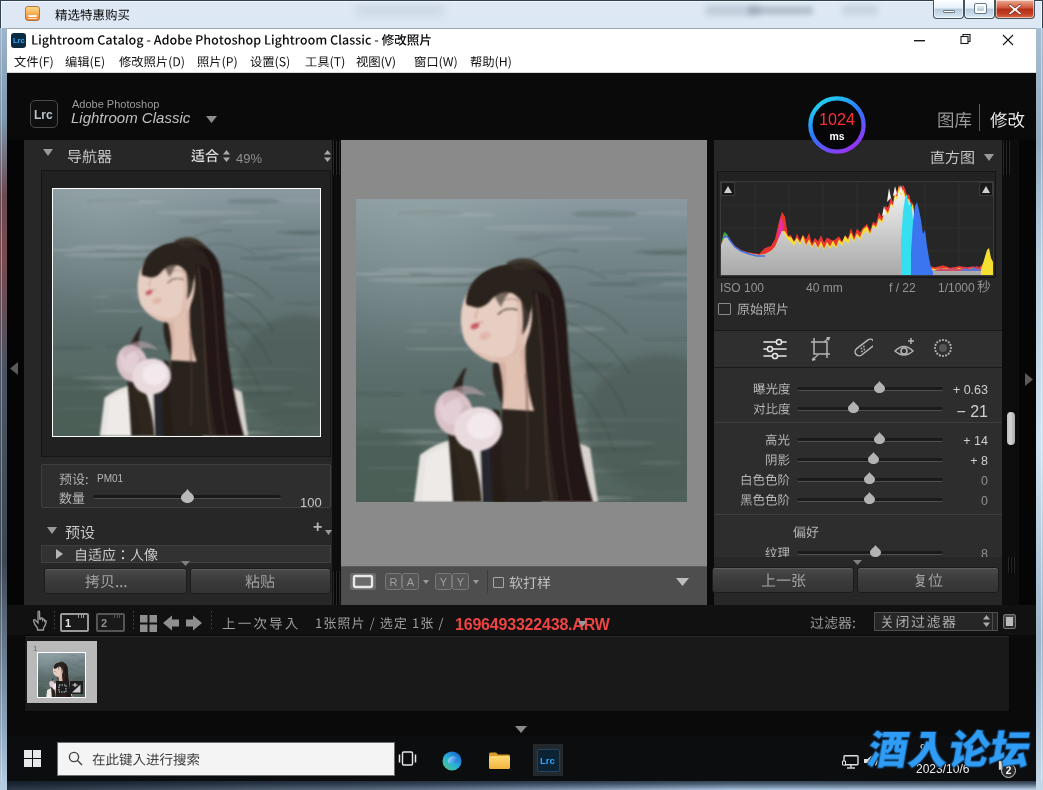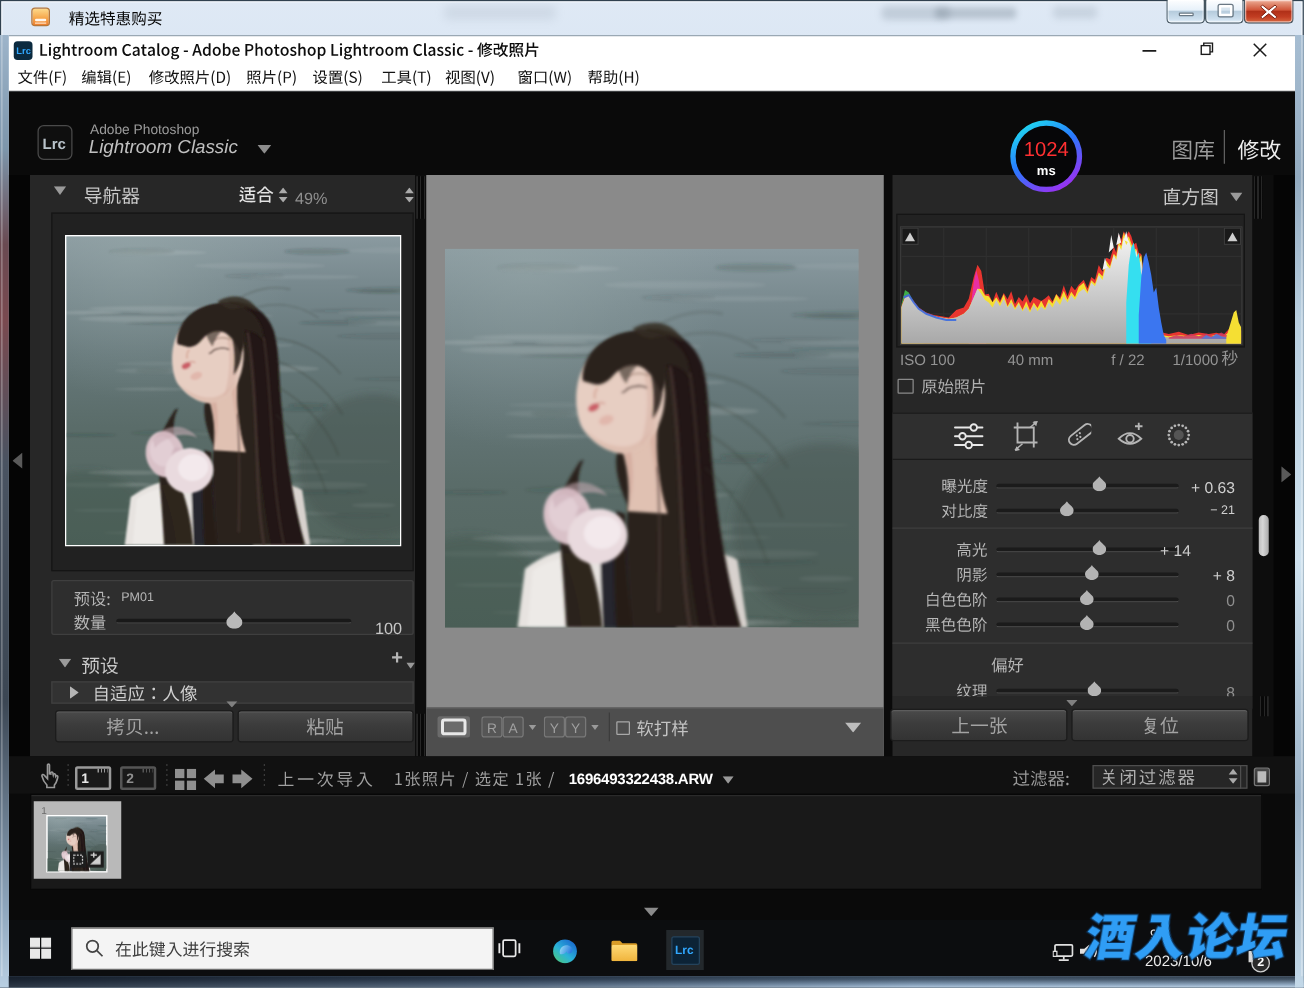--- a/index.html
+++ b/index.html
@@ -484,31 +484,31 @@
     <div class="lat" style="left:0px;top:0px;font-size:1px;color:#000;"></div>
     <div class="lat" style="left:928px;top:382.5px;width:60px;text-align:right;font-size:12.5px;color:#cfcfcf">+ 0.63</div>
     <svg style="position:absolute;left:752.5px;top:400.5px;overflow:visible" width="37.5" height="16.2" viewBox="0 -12.5 37.5 16.2">
       <path fill="#b8b8b8" d="M6.3 -4.9C6.9 -4.0 7.4 -2.9 7.6 -2.1L8.5 -2.5C8.2 -3.3 7.7 -4.4 7.0 -5.3ZM1.1 -5.7C1.9 -5.0 2.7 -4.2 3.4 -3.3C2.7 -1.7 1.7 -0.5 0.6 0.2C0.8 0.4 1.1 0.8 1.2 1.0C2.4 0.2 3.4 -1.0 4.1 -2.5C4.7 -1.8 5.1 -1.2 5.4 -0.6L6.2 -1.3C5.8 -2.0 5.2 -2.7 4.5 -3.5C5.1 -5.0 5.5 -6.7 5.8 -8.7L5.1 -8.9L5.0 -8.8H0.9V-7.9H4.7C4.5 -6.6 4.2 -5.4 3.8 -4.3C3.2 -5.0 2.5 -5.7 1.8 -6.2ZM9.6 -10.5V-7.5H6.0V-6.6H9.6V-0.3C9.6 -0.1 9.5 0.0 9.3 0.0C9.1 0.0 8.3 0.0 7.6 0.0C7.7 0.3 7.8 0.7 7.9 1.0C8.9 1.0 9.6 1.0 10.0 0.8C10.3 0.6 10.5 0.4 10.5 -0.3V-6.6H12.0V-7.5H10.5V-10.5Z M13.0 -0.2 13.3 0.7C14.8 0.4 16.9 -0.2 18.9 -0.6L18.8 -1.5C17.8 -1.3 16.6 -1.0 15.6 -0.8V-5.7H18.4V-6.6H15.6V-10.4H14.7V-0.6ZM19.4 -10.4V-1.0C19.4 0.4 19.7 0.7 20.9 0.7C21.2 0.7 22.8 0.7 23.0 0.7C24.2 0.7 24.5 0.0 24.6 -2.0C24.3 -2.1 24.0 -2.2 23.7 -2.4C23.6 -0.6 23.6 -0.2 23.0 -0.2C22.6 -0.2 21.3 -0.2 21.0 -0.2C20.4 -0.2 20.3 -0.3 20.3 -1.0V-5.1C21.7 -5.6 23.1 -6.3 24.1 -7.0L23.4 -7.8C22.7 -7.2 21.5 -6.5 20.3 -6.0V-10.4Z M29.8 -8.1V-7.0H27.8V-6.2H29.8V-4.2H34.7V-6.2H36.7V-7.0H34.7V-8.1H33.8V-7.0H30.7V-8.1ZM33.8 -6.2V-4.9H30.7V-6.2ZM34.5 -2.6C34.0 -1.9 33.2 -1.4 32.4 -1.0C31.5 -1.4 30.8 -1.9 30.3 -2.6ZM28.0 -3.4V-2.6H29.9L29.4 -2.4C29.9 -1.7 30.6 -1.1 31.4 -0.6C30.2 -0.2 28.9 0.1 27.5 0.2C27.6 0.4 27.8 0.8 27.9 1.0C29.5 0.8 31.0 0.5 32.3 -0.1C33.5 0.5 34.9 0.8 36.5 1.0C36.6 0.8 36.8 0.4 37.0 0.2C35.7 0.1 34.4 -0.2 33.3 -0.6C34.4 -1.2 35.3 -2.0 35.8 -3.1L35.2 -3.4L35.1 -3.4ZM26.5 -9.3V-5.7C26.5 -3.8 26.4 -1.3 25.4 0.5C25.6 0.6 26.0 0.9 26.2 1.0C27.2 -0.9 27.4 -3.7 27.4 -5.7V-8.4H36.8V-9.3H32.1V-10.5H31.1V-9.3Z"></path>
     </svg>
     <div class="abs" style="left:797px;top:407px;width:146px;height:4px;background:#1b1b1b;border-radius:2px;border-bottom:1px solid #505050;"></div>
     <svg class="abs" style="left:848px;top:401px" width="11" height="12" viewBox="0 0 11 12">
       <path d="M5.5 0 C6.8 2.5 11 4.5 11 7.2 C11 9.9 8.5 12 5.5 12 C2.5 12 0 9.9 0 7.2 C0 4.5 4.2 2.5 5.5 0 Z" fill="#b3b3b3"></path>
     </svg>
     <div class="lat" style="left:0px;top:0px;font-size:1px;color:#000;"></div>
-    <div class="lat" style="left:928px;top:402.5px;width:60px;text-align:right;font-size:10px;color:#cfcfcf">− 21</div>
+    <div class="lat" style="left:928px;top:402.5px;width:60px;text-align:right;font-size:16px;color:#cfcfcf">− 21</div>
     <div class="abs" style="left:714px;top:422px;width:288px;height:1px;background:#3e3e3e;"></div>
     <svg style="position:absolute;left:765.0px;top:431.5px;overflow:visible" width="25.0" height="16.2" viewBox="0 -12.5 25.0 16.2">
       <path fill="#b8b8b8" d="M3.8 -7.1H8.7V-5.9H3.8ZM2.9 -7.8V-5.2H9.6V-7.8ZM5.7 -10.5V-9.3H0.8V-8.5H11.7V-9.3H6.7V-10.5ZM1.4 -4.4V1.0H2.3V-3.6H10.3V-0.1C10.3 0.0 10.2 0.1 10.0 0.1C9.8 0.1 9.1 0.1 8.3 0.1C8.4 0.4 8.5 0.7 8.6 1.0C9.6 1.0 10.3 1.0 10.7 0.8C11.1 0.7 11.2 0.4 11.2 -0.1V-4.4ZM4.7 -2.1H7.8V-0.9H4.7ZM3.9 -2.8V0.5H4.7V-0.2H8.6V-2.8Z M14.2 -9.6C14.9 -8.6 15.5 -7.3 15.7 -6.5L16.6 -6.8C16.4 -7.7 15.7 -8.9 15.1 -9.9ZM22.4 -10.0C22.1 -9.0 21.4 -7.7 20.9 -6.8L21.7 -6.5C22.2 -7.3 22.9 -8.6 23.4 -9.7ZM18.2 -10.5V-5.7H13.2V-4.8H16.5C16.3 -2.5 15.8 -0.7 12.9 0.2C13.1 0.4 13.4 0.8 13.5 1.0C16.7 -0.0 17.3 -2.1 17.5 -4.8H19.8V-0.4C19.8 0.7 20.1 1.0 21.3 1.0C21.5 1.0 22.8 1.0 23.1 1.0C24.1 1.0 24.4 0.4 24.5 -1.6C24.2 -1.7 23.8 -1.9 23.6 -2.0C23.6 -0.2 23.5 0.1 23.0 0.1C22.7 0.1 21.6 0.1 21.4 0.1C20.9 0.1 20.8 0.0 20.8 -0.4V-4.8H24.4V-5.7H19.2V-10.5Z"></path>
     </svg>
     <div class="abs" style="left:797px;top:438px;width:146px;height:4px;background:#1b1b1b;border-radius:2px;border-bottom:1px solid #505050;"></div>
     <svg class="abs" style="left:874px;top:432px" width="11" height="12" viewBox="0 0 11 12">
       <path d="M5.5 0 C6.8 2.5 11 4.5 11 7.2 C11 9.9 8.5 12 5.5 12 C2.5 12 0 9.9 0 7.2 C0 4.5 4.2 2.5 5.5 0 Z" fill="#b3b3b3"></path>
     </svg>
     <div class="lat" style="left:0px;top:0px;font-size:1px;color:#000;"></div>
-    <div class="lat" style="left:928px;top:433.5px;width:60px;text-align:left;font-size:12.5px;color:#cfcfcf">+ 14</div>
+    <div class="lat" style="left:928px;top:433.5px;width:60px;text-align:right;font-size:12.5px;color:#cfcfcf">+ 14</div>
     <svg style="position:absolute;left:765.0px;top:451.5px;overflow:visible" width="25.0" height="16.2" viewBox="0 -12.5 25.0 16.2">
       <path fill="#b8b8b8" d="M10.5 -6.1V-3.9H6.9C7.0 -4.3 7.0 -4.6 7.0 -5.0V-6.1ZM10.5 -7.0H7.0V-9.1H10.5ZM6.1 -9.9V-5.0C6.1 -3.2 5.9 -1.0 4.3 0.6C4.5 0.7 4.9 0.9 5.1 1.1C6.2 -0.0 6.7 -1.6 6.9 -3.1H10.5V-0.2C10.5 -0.1 10.5 0.0 10.3 0.0C10.1 0.0 9.5 0.0 8.8 0.0C9.0 0.2 9.1 0.7 9.2 0.9C10.1 0.9 10.6 0.9 11.0 0.7C11.3 0.6 11.4 0.3 11.4 -0.2V-9.9ZM1.1 -10.0V1.0H2.0V-9.1H4.0C3.7 -8.3 3.3 -7.2 3.0 -6.3C3.9 -5.3 4.1 -4.5 4.1 -3.8C4.1 -3.4 4.0 -3.1 3.8 -2.9C3.7 -2.9 3.6 -2.8 3.4 -2.8C3.2 -2.8 3.0 -2.8 2.7 -2.8C2.9 -2.6 2.9 -2.2 3.0 -2.0C3.2 -1.9 3.6 -1.9 3.8 -2.0C4.1 -2.0 4.3 -2.1 4.5 -2.2C4.8 -2.5 5.0 -3.0 5.0 -3.7C5.0 -4.5 4.8 -5.4 3.9 -6.4C4.3 -7.4 4.7 -8.6 5.1 -9.6L4.5 -10.0L4.3 -10.0Z M14.8 -3.8H18.5V-2.6H14.8ZM14.8 -8.1H18.6V-7.3H14.8ZM14.8 -9.4H18.6V-8.7H14.8ZM14.4 -1.6C14.1 -1.0 13.6 -0.3 13.0 0.2C13.2 0.3 13.6 0.5 13.7 0.6C14.3 0.1 14.9 -0.7 15.2 -1.4ZM23.1 -10.3C22.4 -9.3 21.1 -8.3 20.0 -7.7C20.2 -7.5 20.5 -7.2 20.7 -7.1C21.8 -7.7 23.1 -8.8 24.0 -9.9ZM23.4 -6.8C22.6 -5.8 21.2 -4.7 20.1 -4.1C20.3 -3.9 20.6 -3.7 20.7 -3.5C22.0 -4.2 23.4 -5.3 24.3 -6.5ZM13.9 -10.0V-6.7H16.2V-5.9H13.1V-5.2H20.2V-5.9H17.1V-6.7H19.5V-10.0ZM14.0 -4.5V-2.0H16.2V0.1C16.2 0.2 16.2 0.2 16.0 0.2C15.9 0.3 15.4 0.3 14.8 0.2C15.0 0.5 15.1 0.8 15.2 1.0C15.9 1.0 16.4 1.0 16.7 0.9C17.0 0.7 17.1 0.5 17.1 0.1V-2.0H19.4V-4.5ZM23.8 -3.3C23.0 -1.9 21.5 -0.7 19.9 0.1C19.6 -0.4 19.1 -1.1 18.6 -1.6L17.9 -1.3C18.4 -0.7 18.9 0.0 19.2 0.5L19.6 0.2C19.8 0.5 20.1 0.8 20.2 1.0C22.0 0.1 23.7 -1.3 24.7 -3.0Z"></path>
     </svg>
     <div class="abs" style="left:797px;top:458px;width:146px;height:4px;background:#1b1b1b;border-radius:2px;border-bottom:1px solid #505050;"></div>
     <svg class="abs" style="left:868px;top:452px" width="11" height="12" viewBox="0 0 11 12">
       <path d="M5.5 0 C6.8 2.5 11 4.5 11 7.2 C11 9.9 8.5 12 5.5 12 C2.5 12 0 9.9 0 7.2 C0 4.5 4.2 2.5 5.5 0 Z" fill="#b3b3b3"></path>
     </svg>
     <div class="lat" style="left:0px;top:0px;font-size:1px;color:#000;"></div>
     <div class="lat" style="left:928px;top:453.5px;width:60px;text-align:right;font-size:12.5px;color:#cfcfcf">+ 8</div>
     <svg style="position:absolute;left:740.0px;top:471.5px;overflow:visible" width="50.0" height="16.2" viewBox="0 -12.5 50.0 16.2">
@@ -582,21 +582,21 @@
     <svg class="abs" style="left:185px;top:614px" width="18" height="18" viewBox="0 0 18 18">
       <path d="M17 9 L8 1.5 V5.5 H1 V12.5 H8 V16.5 Z" fill="#8f8f8f"></path>
     </svg>
     <div class="abs" style="left:211px;top:611px;width:1px;height:20px;background:repeating-linear-gradient(180deg,#3a3a3a 0 2px,transparent 2px 4px);"></div>
     <svg style="position:absolute;left:222.0px;top:614.5px;overflow:visible" width="78.5" height="17.6" viewBox="0 -13.5 78.5 17.6">
       <path fill="#a0a0a0" d="M5.8 -11.1V-0.6H0.7V0.4H12.8V-0.6H6.8V-6.0H11.9V-7.0H6.8V-11.1Z M16.3 -5.8V-4.7H28.7V-5.8Z M31.9 -1.7 32.6 -0.9C33.5 -1.7 34.6 -2.9 35.6 -4.0L35.1 -4.9C33.9 -3.7 32.7 -2.4 31.9 -1.7ZM32.3 -9.7C33.2 -9.1 34.3 -8.2 34.8 -7.6L35.5 -8.5C35.0 -9.0 33.9 -9.9 33.1 -10.4ZM37.4 -11.3C36.9 -9.2 36.1 -7.0 35.0 -5.7C35.2 -5.6 35.7 -5.3 35.9 -5.1C36.5 -5.9 37.0 -6.8 37.5 -7.9H39.1V-6.2C39.1 -4.9 38.4 -1.4 34.3 0.2C34.5 0.4 34.8 0.9 34.9 1.1C38.2 -0.3 39.4 -3.0 39.6 -4.3C39.8 -3.0 41.0 -0.2 43.8 1.1C44.0 0.8 44.3 0.4 44.5 0.2C40.8 -1.4 40.1 -5.0 40.2 -6.2V-7.9H43.0C42.7 -7.0 42.3 -6.0 41.9 -5.4C42.2 -5.3 42.6 -5.1 42.8 -5.0C43.3 -5.9 43.9 -7.3 44.3 -8.6L43.5 -9.0L43.3 -8.9H37.8C38.1 -9.6 38.3 -10.4 38.5 -11.1Z M49.9 -2.5C50.8 -1.8 51.8 -0.7 52.1 -0.0L52.9 -0.7C52.5 -1.4 51.6 -2.3 50.7 -3.0H55.8V-0.1C55.8 0.1 55.8 0.1 55.5 0.1C55.2 0.1 54.3 0.1 53.3 0.1C53.4 0.4 53.6 0.8 53.6 1.0C54.9 1.0 55.8 1.0 56.2 0.9C56.7 0.7 56.9 0.5 56.9 -0.1V-3.0H59.8V-3.9H56.9V-5.0H55.8V-3.9H47.9V-3.0H50.6ZM48.9 -10.4V-6.9C48.9 -5.6 49.6 -5.3 51.8 -5.3C52.3 -5.3 56.7 -5.3 57.2 -5.3C58.9 -5.3 59.4 -5.6 59.5 -7.0C59.2 -7.1 58.8 -7.2 58.5 -7.3C58.4 -6.3 58.3 -6.2 57.1 -6.2C56.2 -6.2 52.5 -6.2 51.7 -6.2C50.2 -6.2 50.0 -6.3 50.0 -6.9V-7.6H58.3V-10.8H48.9ZM50.0 -9.9H57.3V-8.5H50.0Z M68.8 -7.9C68.0 -4.0 66.3 -1.3 63.3 0.2C63.6 0.4 64.0 0.9 64.2 1.1C66.9 -0.5 68.6 -3.0 69.6 -6.5C70.3 -3.9 71.7 -1.0 75.0 1.0C75.2 0.8 75.6 0.4 75.9 0.2C70.5 -3.0 70.2 -8.1 70.2 -10.5H65.9V-9.5H69.2C69.2 -9.0 69.3 -8.4 69.4 -7.8Z"></path>
     </svg>
     <svg style="position:absolute;left:315.0px;top:615.0px;overflow:visible" width="129.7" height="16.9" viewBox="0 -13.0 129.7 16.9">
       <path fill="#a0a0a0" d="M1.1 0.0H6.4V-1.0H4.5V-9.5H3.5C3.0 -9.2 2.4 -9.0 1.6 -8.9V-8.1H3.3V-1.0H1.1Z M19.3 -10.3C18.6 -9.0 17.4 -7.7 16.1 -6.9C16.3 -6.8 16.7 -6.4 16.8 -6.3C18.1 -7.2 19.4 -8.6 20.3 -10.1ZM9.8 -7.5C9.8 -6.2 9.6 -4.6 9.5 -3.5H12.1C11.9 -1.2 11.8 -0.3 11.5 -0.0C11.4 0.1 11.3 0.1 11.1 0.1C10.8 0.1 10.2 0.1 9.5 0.0C9.7 0.3 9.8 0.7 9.8 0.9C10.5 0.9 11.1 0.9 11.5 0.9C11.9 0.9 12.1 0.8 12.4 0.5C12.7 0.2 12.9 -1.0 13.0 -4.0C13.1 -4.2 13.1 -4.4 13.1 -4.4H10.5C10.6 -5.1 10.6 -5.8 10.7 -6.6H13.0V-10.4H9.5V-9.5H12.1V-7.5ZM14.5 1.1C14.7 0.9 15.0 0.8 17.6 -0.3C17.6 -0.5 17.6 -0.9 17.6 -1.2L15.6 -0.5V-4.9H16.9C17.5 -2.4 18.6 -0.3 20.3 0.9C20.4 0.6 20.7 0.3 21.0 0.1C19.4 -0.9 18.4 -2.8 17.8 -4.9H20.8V-5.9H15.6V-10.7H14.7V-5.9H13.2V-4.9H14.7V-0.6C14.7 -0.1 14.3 0.2 14.1 0.3C14.2 0.5 14.4 0.9 14.5 1.1Z M29.3 -5.3H33.1V-3.3H29.3ZM28.4 -6.1V-2.5H34.0V-6.1ZM26.8 -1.6C27.0 -0.8 27.1 0.3 27.1 1.0L28.1 0.8C28.0 0.2 27.9 -0.9 27.7 -1.7ZM29.6 -1.7C30.0 -0.8 30.3 0.3 30.4 1.0L31.4 0.8C31.2 0.1 30.9 -1.0 30.5 -1.8ZM32.3 -1.7C32.9 -0.9 33.6 0.3 33.9 1.1L34.8 0.7C34.5 -0.1 33.8 -1.2 33.2 -2.1ZM24.7 -2.0C24.2 -1.0 23.6 0.0 23.0 0.7L23.9 1.1C24.5 0.4 25.2 -0.8 25.6 -1.7ZM24.5 -9.5H26.5V-7.2H24.5ZM24.5 -3.8V-6.3H26.5V-3.8ZM23.6 -10.4V-2.2H24.5V-2.9H27.4V-10.4ZM28.0 -10.4V-9.5H30.1C29.9 -8.3 29.3 -7.5 27.6 -7.0C27.8 -6.9 28.0 -6.5 28.1 -6.3C30.1 -6.9 30.8 -7.9 31.1 -9.5H33.4C33.3 -8.3 33.3 -7.8 33.1 -7.6C33.0 -7.5 32.9 -7.5 32.7 -7.5C32.5 -7.5 32.0 -7.5 31.4 -7.6C31.5 -7.3 31.6 -7.0 31.6 -6.7C32.2 -6.7 32.8 -6.7 33.1 -6.7C33.5 -6.8 33.7 -6.8 33.9 -7.0C34.2 -7.3 34.3 -8.1 34.4 -10.0C34.4 -10.1 34.4 -10.4 34.4 -10.4Z M38.9 -10.6V-6.3C38.9 -4.0 38.7 -1.5 37.0 0.3C37.3 0.5 37.6 0.8 37.8 1.1C39.0 -0.2 39.5 -1.8 39.7 -3.5H45.2V1.0H46.3V-4.5H39.8C39.9 -5.1 39.9 -5.7 39.9 -6.3V-6.6H48.3V-7.6H44.6V-10.9H43.6V-7.6H39.9V-10.6Z M54.8 2.3H55.6L59.5 -10.3H58.7Z M65.6 -9.9C66.4 -9.3 67.3 -8.4 67.6 -7.8L68.4 -8.4C68.0 -9.0 67.1 -9.9 66.4 -10.5ZM70.6 -10.5C70.3 -9.4 69.8 -8.2 69.1 -7.5C69.3 -7.3 69.7 -7.1 69.9 -6.9C70.2 -7.3 70.5 -7.8 70.8 -8.3H72.7V-6.4H69.0V-5.5H71.3C71.1 -3.8 70.6 -2.6 68.6 -1.9C68.9 -1.7 69.1 -1.3 69.2 -1.1C71.4 -1.9 72.1 -3.4 72.3 -5.5H73.7V-2.5C73.7 -1.5 73.9 -1.2 74.9 -1.2C75.1 -1.2 75.9 -1.2 76.1 -1.2C77.0 -1.2 77.2 -1.6 77.3 -3.3C77.0 -3.3 76.6 -3.5 76.4 -3.7C76.4 -2.3 76.4 -2.1 76.0 -2.1C75.8 -2.1 75.1 -2.1 75.0 -2.1C74.7 -2.1 74.6 -2.2 74.6 -2.5V-5.5H77.2V-6.4H73.6V-8.3H76.7V-9.1H73.6V-10.9H72.7V-9.1H71.1C71.3 -9.5 71.5 -9.9 71.6 -10.3ZM68.1 -5.9H65.6V-5.0H67.2V-1.1C66.6 -0.8 66.0 -0.4 65.4 0.2L66.1 1.0C66.8 0.2 67.5 -0.4 68.0 -0.4C68.3 -0.4 68.7 -0.1 69.2 0.2C70.0 0.8 71.1 0.9 72.6 0.9C73.9 0.9 76.1 0.8 77.1 0.8C77.1 0.5 77.3 -0.0 77.4 -0.3C76.1 -0.1 74.1 -0.0 72.6 -0.0C71.3 -0.0 70.2 -0.1 69.4 -0.6C68.7 -1.0 68.4 -1.3 68.1 -1.3Z M81.8 -4.9C81.5 -2.5 80.8 -0.7 79.4 0.4C79.6 0.6 80.0 0.9 80.2 1.1C81.0 0.4 81.7 -0.6 82.1 -1.8C83.3 0.4 85.3 0.9 88.0 0.9H91.0C91.1 0.6 91.2 0.1 91.4 -0.1C90.8 -0.1 88.5 -0.1 88.0 -0.1C87.3 -0.1 86.6 -0.2 85.9 -0.3V-2.9H89.8V-3.8H85.9V-6.0H89.3V-6.9H81.7V-6.0H84.9V-0.5C83.8 -0.9 83.0 -1.7 82.5 -3.1C82.6 -3.6 82.8 -4.2 82.8 -4.8ZM80.0 -9.4V-6.6H81.0V-8.5H89.9V-6.6H90.9V-9.4H85.9V-10.9H84.9V-9.4Z M98.2 0.0H103.4V-1.0H101.5V-9.5H100.6C100.1 -9.2 99.5 -9.0 98.6 -8.9V-8.1H100.3V-1.0H98.2Z M116.4 -10.3C115.6 -9.0 114.4 -7.7 113.1 -6.9C113.4 -6.8 113.7 -6.4 113.9 -6.3C115.2 -7.2 116.5 -8.6 117.3 -10.1ZM106.9 -7.5C106.8 -6.2 106.7 -4.6 106.5 -3.5H109.1C109.0 -1.2 108.8 -0.3 108.6 -0.0C108.5 0.1 108.3 0.1 108.1 0.1C107.9 0.1 107.2 0.1 106.6 0.0C106.7 0.3 106.9 0.7 106.9 0.9C107.5 0.9 108.2 0.9 108.5 0.9C108.9 0.9 109.2 0.8 109.4 0.5C109.8 0.2 109.9 -1.0 110.1 -4.0C110.1 -4.2 110.1 -4.4 110.1 -4.4H107.5C107.6 -5.1 107.7 -5.8 107.7 -6.6H110.0V-10.4H106.6V-9.5H109.1V-7.5ZM111.5 1.1C111.7 0.9 112.1 0.8 114.7 -0.3C114.7 -0.5 114.6 -0.9 114.6 -1.2L112.7 -0.5V-4.9H113.9C114.5 -2.4 115.6 -0.3 117.3 0.9C117.5 0.6 117.8 0.3 118.0 0.1C116.5 -0.9 115.4 -2.8 114.9 -4.9H117.8V-5.9H112.7V-10.7H111.7V-5.9H110.2V-4.9H111.7V-0.6C111.7 -0.1 111.3 0.2 111.1 0.3C111.3 0.5 111.5 0.9 111.5 1.1Z M123.6 2.3H124.5L128.4 -10.3H127.5Z"></path>
     </svg>
-    <div class="lat" style="left:455px;top:616px;font-size:12px;color:#ffffff;font-weight:bold;letter-spacing:-0.2px">1696493322438.ARW</div>
+    <div class="lat" style="left:455px;top:616px;font-size:16px;color:#ef4444;font-weight:bold;letter-spacing:-0.2px">1696493322438.ARW</div>
     <svg class="abs" style="left:578px;top:621px" width="9" height="6" viewBox="0 0 9 6">
       <path d="M0 0 H9 L4.5 6 Z" fill="#999"></path>
     </svg>
     <svg style="position:absolute;left:810.0px;top:614.0px;overflow:visible" width="45.9" height="18.2" viewBox="0 -14.0 45.9 18.2">
       <path fill="#9a9a9a" d="M1.1 -10.8C1.9 -10.1 2.8 -9.1 3.2 -8.4L4.1 -9.0C3.6 -9.7 2.7 -10.7 1.9 -11.4ZM5.3 -6.7C6.0 -5.8 6.9 -4.6 7.3 -3.9L8.2 -4.4C7.8 -5.1 6.9 -6.3 6.2 -7.1ZM3.7 -6.5H0.7V-5.5H2.6V-1.9C2.0 -1.6 1.3 -1.0 0.5 -0.2L1.2 0.8C2.0 -0.2 2.6 -1.0 3.1 -1.0C3.4 -1.0 3.9 -0.5 4.5 -0.2C5.4 0.5 6.6 0.6 8.4 0.6C9.7 0.6 12.2 0.5 13.2 0.5C13.2 0.2 13.4 -0.4 13.5 -0.7C12.1 -0.5 10.0 -0.4 8.4 -0.4C6.8 -0.4 5.6 -0.5 4.7 -1.1C4.2 -1.3 3.9 -1.6 3.7 -1.8ZM10.1 -11.7V-9.2H4.6V-8.2H10.1V-2.7C10.1 -2.4 10.0 -2.4 9.7 -2.4C9.4 -2.3 8.4 -2.3 7.4 -2.4C7.6 -2.1 7.7 -1.6 7.8 -1.3C9.1 -1.3 10.0 -1.3 10.5 -1.5C11.0 -1.7 11.1 -2.0 11.1 -2.7V-8.2H13.1V-9.2H11.1V-11.7Z M21.4 -2.8V-0.3C21.4 0.6 21.7 0.9 22.8 0.9C23.0 0.9 24.5 0.9 24.8 0.9C25.7 0.9 25.9 0.5 26.0 -1.0C25.8 -1.1 25.4 -1.2 25.2 -1.4C25.2 -0.1 25.1 0.1 24.7 0.1C24.3 0.1 23.1 0.1 22.9 0.1C22.3 0.1 22.3 0.1 22.3 -0.3V-2.8ZM20.3 -2.8C20.1 -1.8 19.7 -0.6 19.2 0.2L19.9 0.5C20.4 -0.3 20.8 -1.6 21.0 -2.5ZM22.6 -3.4C23.2 -2.7 23.8 -1.8 24.0 -1.2L24.7 -1.6C24.5 -2.2 23.8 -3.1 23.3 -3.7ZM25.2 -2.8C25.9 -1.8 26.6 -0.5 26.8 0.3L27.6 -0.1C27.3 -0.9 26.6 -2.1 25.9 -3.1ZM15.2 -10.7C16.0 -10.3 17.0 -9.5 17.4 -9.0L18.1 -9.8C17.6 -10.2 16.6 -10.9 15.9 -11.4ZM14.6 -7.0C15.4 -6.6 16.4 -5.9 16.9 -5.5L17.5 -6.2C17.0 -6.7 16.0 -7.3 15.2 -7.7ZM14.9 0.1 15.8 0.7C16.4 -0.5 17.2 -2.2 17.8 -3.6L17.0 -4.2C16.3 -2.7 15.5 -0.9 14.9 0.1ZM18.6 -9.1V-6.2C18.6 -4.2 18.4 -1.4 17.2 0.5C17.4 0.6 17.8 1.0 17.9 1.2C19.3 -0.9 19.5 -4.1 19.5 -6.1V-8.3H26.2C26.1 -7.8 25.9 -7.3 25.7 -7.0L26.5 -6.8C26.8 -7.3 27.1 -8.2 27.4 -9.0L26.8 -9.2L26.6 -9.1H22.9V-10.0H26.8V-10.8H22.9V-11.8H21.9V-9.1ZM21.6 -8.1V-6.9L20.0 -6.7L20.1 -5.9L21.6 -6.1V-5.5C21.6 -4.6 21.9 -4.3 23.1 -4.3C23.4 -4.3 25.2 -4.3 25.4 -4.3C26.4 -4.3 26.7 -4.6 26.8 -5.9C26.5 -5.9 26.1 -6.1 25.9 -6.2C25.9 -5.3 25.8 -5.1 25.3 -5.1C24.9 -5.1 23.5 -5.1 23.2 -5.1C22.6 -5.1 22.5 -5.2 22.5 -5.5V-6.1L25.1 -6.4L25.1 -7.1L22.5 -6.9V-8.1Z M30.7 -10.3H33.2V-8.1H30.7ZM36.8 -10.3H39.4V-8.1H36.8ZM35.8 -11.1V-7.3H40.4V-11.1ZM34.3 -7.7 34.2 -7.5V-11.1H29.7V-7.3H34.1C34.0 -6.9 33.7 -6.6 33.4 -6.2H28.7V-5.3H32.5C31.4 -4.3 30.0 -3.6 28.4 -3.1C28.6 -2.9 28.9 -2.5 29.0 -2.3L29.9 -2.6V1.1H30.8V0.6H33.4V1.1H34.3V-3.4H31.6C32.5 -3.9 33.3 -4.5 34.0 -5.3H36.1C36.7 -4.6 37.5 -3.9 38.3 -3.4H35.6V1.1H36.6V0.6H39.1V1.1H40.1V-2.6C40.4 -2.5 40.7 -2.4 41.0 -2.3C41.2 -2.5 41.5 -2.9 41.7 -3.1C40.1 -3.5 38.5 -4.3 37.4 -5.3H41.3V-6.2H34.7C34.9 -6.6 35.2 -6.9 35.3 -7.3ZM30.8 -0.3V-2.5H33.4V-0.3ZM36.6 -0.3V-2.5H39.1V-0.3Z M43.9 -5.5C44.5 -5.5 44.9 -5.9 44.9 -6.4C44.9 -7.0 44.5 -7.4 43.9 -7.4C43.4 -7.4 43.0 -7.0 43.0 -6.4C43.0 -5.9 43.4 -5.5 43.9 -5.5ZM43.9 0.2C44.5 0.2 44.9 -0.2 44.9 -0.8C44.9 -1.4 44.5 -1.8 43.9 -1.8C43.4 -1.8 43.0 -1.4 43.0 -0.8C43.0 -0.2 43.4 0.2 43.9 0.2Z"></path>
     </svg>
     <div class="abs" style="left:874px;top:612px;width:124px;height:19px;background:#262626;border:1px solid #4e4e4e;"></div>
     <svg style="position:absolute;left:880.0px;top:613.0px;overflow:visible" width="77.5" height="18.2" viewBox="0 -14.0 77.5 18.2">
       <path fill="#b0b0b0" d="M9.6 -11.7C9.3 -10.9 8.7 -9.8 8.2 -9.1L9.1 -8.8C9.6 -9.4 10.2 -10.5 10.7 -11.4ZM3.4 -11.2C4.0 -10.4 4.6 -9.4 4.8 -8.7L5.8 -9.2C5.5 -9.9 4.9 -10.9 4.3 -11.6ZM2.4 -5.2V-4.2H6.3C6.1 -2.6 5.2 -0.9 1.9 0.3C2.2 0.5 2.5 0.9 2.6 1.2C5.4 0.0 6.6 -1.5 7.1 -3.1C8.0 -1.1 9.3 0.4 11.3 1.1C11.4 0.8 11.7 0.4 12.0 0.2C9.8 -0.5 8.4 -2.1 7.7 -4.2H11.7V-5.2H7.5V-5.4V-7.6H11.1V-8.6H2.9V-7.6H6.4V-5.5V-5.2Z M16.7 -8.6V1.1H17.8V-8.6ZM17.0 -11.1C17.6 -10.5 18.4 -9.6 18.7 -9.0L19.6 -9.6C19.2 -10.2 18.4 -11.0 17.8 -11.6ZM23.4 -9.0V-7.2H18.9V-6.2H22.8C21.8 -4.6 20.2 -3.2 18.2 -2.2C18.5 -2.0 18.8 -1.7 19.0 -1.5C20.8 -2.4 22.3 -3.8 23.4 -5.3V-1.4C23.4 -1.2 23.3 -1.1 23.1 -1.1C22.9 -1.1 22.1 -1.1 21.2 -1.2C21.4 -0.9 21.5 -0.4 21.6 -0.1C22.7 -0.1 23.4 -0.2 23.9 -0.3C24.3 -0.5 24.5 -0.8 24.5 -1.4V-6.2H26.4V-7.2H24.5V-9.0ZM20.5 -11.0V-10.0H27.2V-0.2C27.2 -0.0 27.2 0.0 27.0 0.1C26.8 0.1 26.1 0.1 25.5 0.0C25.6 0.3 25.8 0.8 25.8 1.0C26.8 1.0 27.4 1.0 27.8 0.8C28.1 0.7 28.3 0.4 28.3 -0.2V-11.0Z M32.1 -10.8C32.9 -10.1 33.8 -9.1 34.2 -8.4L35.1 -9.0C34.6 -9.7 33.7 -10.7 32.9 -11.4ZM36.3 -6.7C37.0 -5.8 37.9 -4.6 38.3 -3.9L39.2 -4.4C38.8 -5.1 37.9 -6.3 37.2 -7.1ZM34.7 -6.5H31.7V-5.5H33.6V-1.9C33.0 -1.6 32.3 -1.0 31.5 -0.2L32.2 0.8C33.0 -0.2 33.6 -1.0 34.1 -1.0C34.4 -1.0 34.9 -0.5 35.5 -0.2C36.4 0.5 37.6 0.6 39.4 0.6C40.7 0.6 43.2 0.5 44.2 0.5C44.2 0.2 44.4 -0.4 44.5 -0.7C43.1 -0.5 41.0 -0.4 39.4 -0.4C37.8 -0.4 36.6 -0.5 35.7 -1.1C35.2 -1.3 34.9 -1.6 34.7 -1.8ZM41.1 -11.7V-9.2H35.6V-8.2H41.1V-2.7C41.1 -2.4 41.0 -2.4 40.7 -2.4C40.4 -2.3 39.4 -2.3 38.4 -2.4C38.6 -2.1 38.7 -1.6 38.8 -1.3C40.1 -1.3 41.0 -1.3 41.5 -1.5C42.0 -1.7 42.1 -2.0 42.1 -2.7V-8.2H44.1V-9.2H42.1V-11.7Z M53.9 -2.8V-0.3C53.9 0.6 54.2 0.9 55.3 0.9C55.5 0.9 57.0 0.9 57.3 0.9C58.2 0.9 58.4 0.5 58.5 -1.0C58.3 -1.1 57.9 -1.2 57.7 -1.4C57.7 -0.1 57.6 0.1 57.2 0.1C56.8 0.1 55.6 0.1 55.4 0.1C54.8 0.1 54.8 0.1 54.8 -0.3V-2.8ZM52.8 -2.8C52.6 -1.8 52.2 -0.6 51.7 0.2L52.4 0.5C52.9 -0.3 53.3 -1.6 53.5 -2.5ZM55.1 -3.4C55.7 -2.7 56.3 -1.8 56.5 -1.2L57.2 -1.6C57.0 -2.2 56.3 -3.1 55.8 -3.7ZM57.7 -2.8C58.4 -1.8 59.1 -0.5 59.3 0.3L60.1 -0.1C59.8 -0.9 59.1 -2.1 58.4 -3.1ZM47.7 -10.7C48.5 -10.3 49.5 -9.5 49.9 -9.0L50.6 -9.8C50.1 -10.2 49.1 -10.9 48.4 -11.4ZM47.1 -7.0C47.9 -6.6 48.9 -5.9 49.4 -5.5L50.0 -6.2C49.5 -6.7 48.5 -7.3 47.7 -7.7ZM47.4 0.1 48.3 0.7C48.9 -0.5 49.7 -2.2 50.3 -3.6L49.5 -4.2C48.8 -2.7 48.0 -0.9 47.4 0.1ZM51.1 -9.1V-6.2C51.1 -4.2 50.9 -1.4 49.7 0.5C49.9 0.6 50.3 1.0 50.4 1.2C51.8 -0.9 52.0 -4.1 52.0 -6.1V-8.3H58.7C58.6 -7.8 58.4 -7.3 58.2 -7.0L59.0 -6.8C59.3 -7.3 59.6 -8.2 59.9 -9.0L59.3 -9.2L59.1 -9.1H55.4V-10.0H59.3V-10.8H55.4V-11.8H54.4V-9.1ZM54.1 -8.1V-6.9L52.5 -6.7L52.6 -5.9L54.1 -6.1V-5.5C54.1 -4.6 54.4 -4.3 55.6 -4.3C55.9 -4.3 57.7 -4.3 57.9 -4.3C58.9 -4.3 59.2 -4.6 59.3 -5.9C59.0 -5.9 58.6 -6.1 58.4 -6.2C58.4 -5.3 58.3 -5.1 57.8 -5.1C57.4 -5.1 56.0 -5.1 55.7 -5.1C55.1 -5.1 55.0 -5.2 55.0 -5.5V-6.1L57.6 -6.4L57.6 -7.1L55.0 -6.9V-8.1Z M64.7 -10.3H67.2V-8.1H64.7ZM70.8 -10.3H73.4V-8.1H70.8ZM69.8 -11.1V-7.3H74.4V-11.1ZM68.3 -7.7 68.2 -7.5V-11.1H63.7V-7.3H68.1C68.0 -6.9 67.7 -6.6 67.4 -6.2H62.7V-5.3H66.5C65.4 -4.3 64.0 -3.6 62.4 -3.1C62.6 -2.9 62.9 -2.5 63.0 -2.3L63.9 -2.6V1.1H64.8V0.6H67.4V1.1H68.3V-3.4H65.6C66.5 -3.9 67.3 -4.5 68.0 -5.3H70.1C70.7 -4.6 71.5 -3.9 72.3 -3.4H69.6V1.1H70.6V0.6H73.1V1.1H74.1V-2.6C74.4 -2.5 74.7 -2.4 75.0 -2.3C75.2 -2.5 75.5 -2.9 75.7 -3.1C74.1 -3.5 72.5 -4.3 71.4 -5.3H75.3V-6.2H68.7C68.9 -6.6 69.2 -6.9 69.3 -7.3ZM64.8 -0.3V-2.5H67.4V-0.3ZM70.6 -0.3V-2.5H73.1V-0.3Z"></path>
     </svg>

